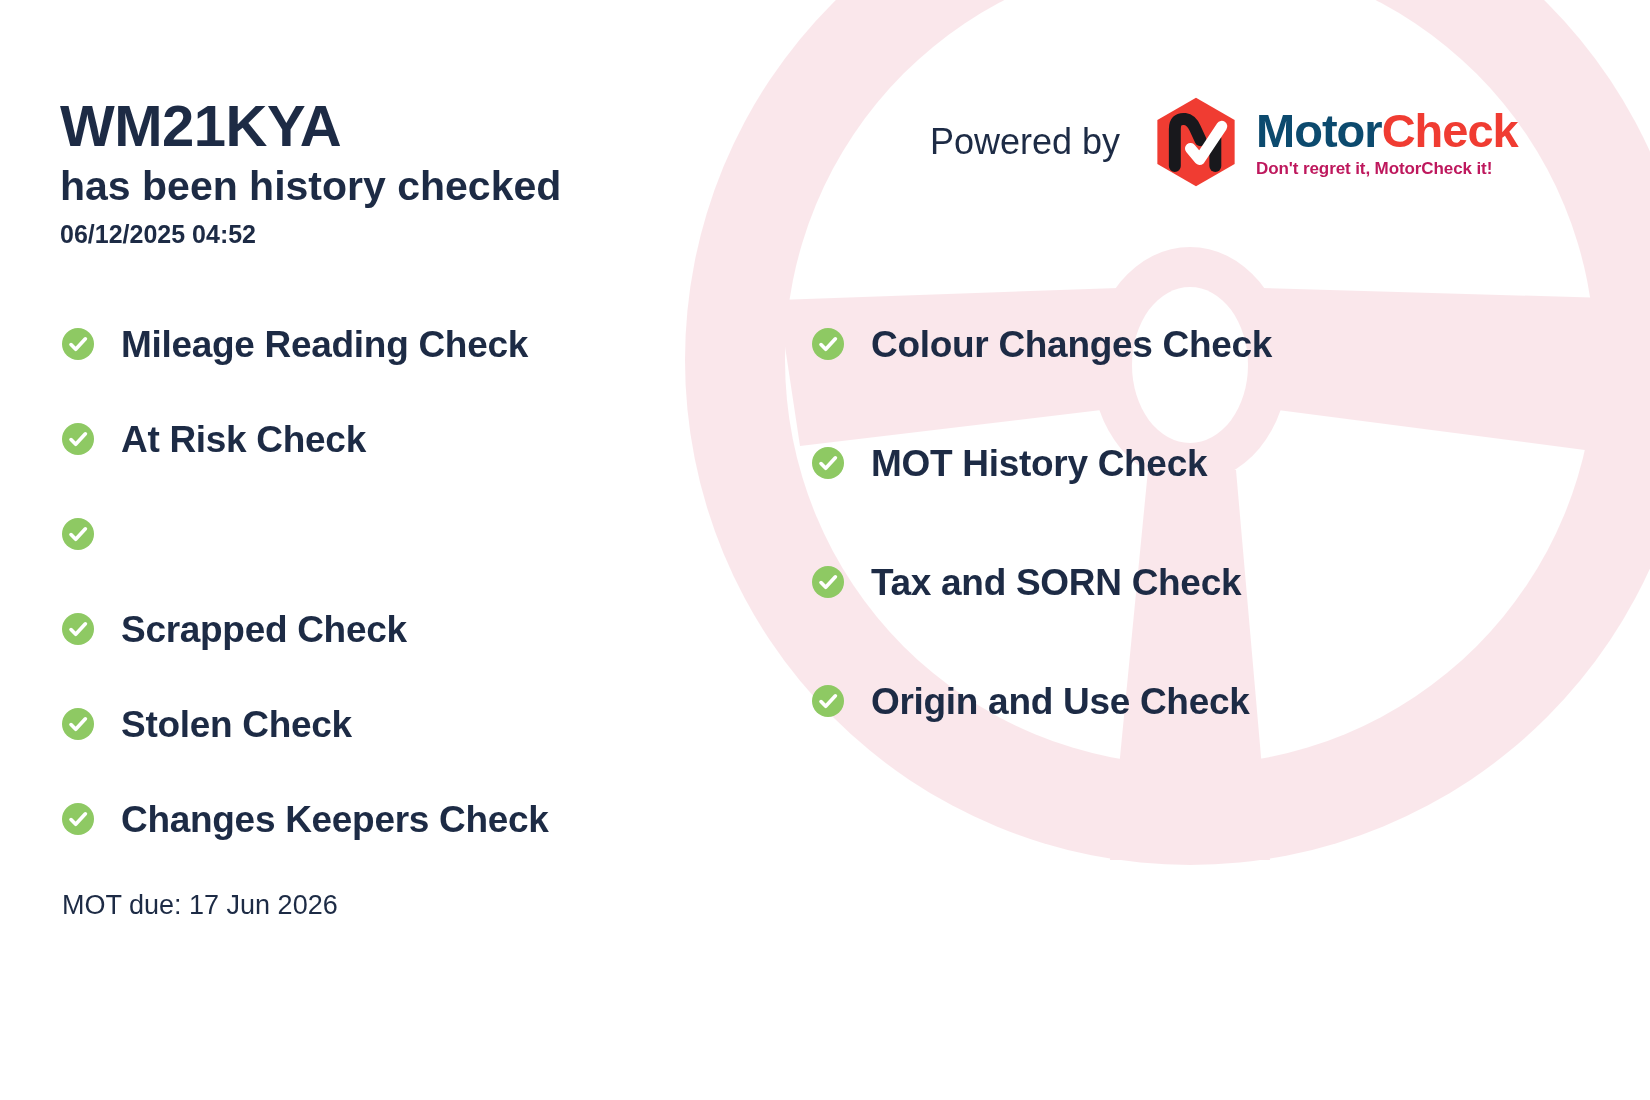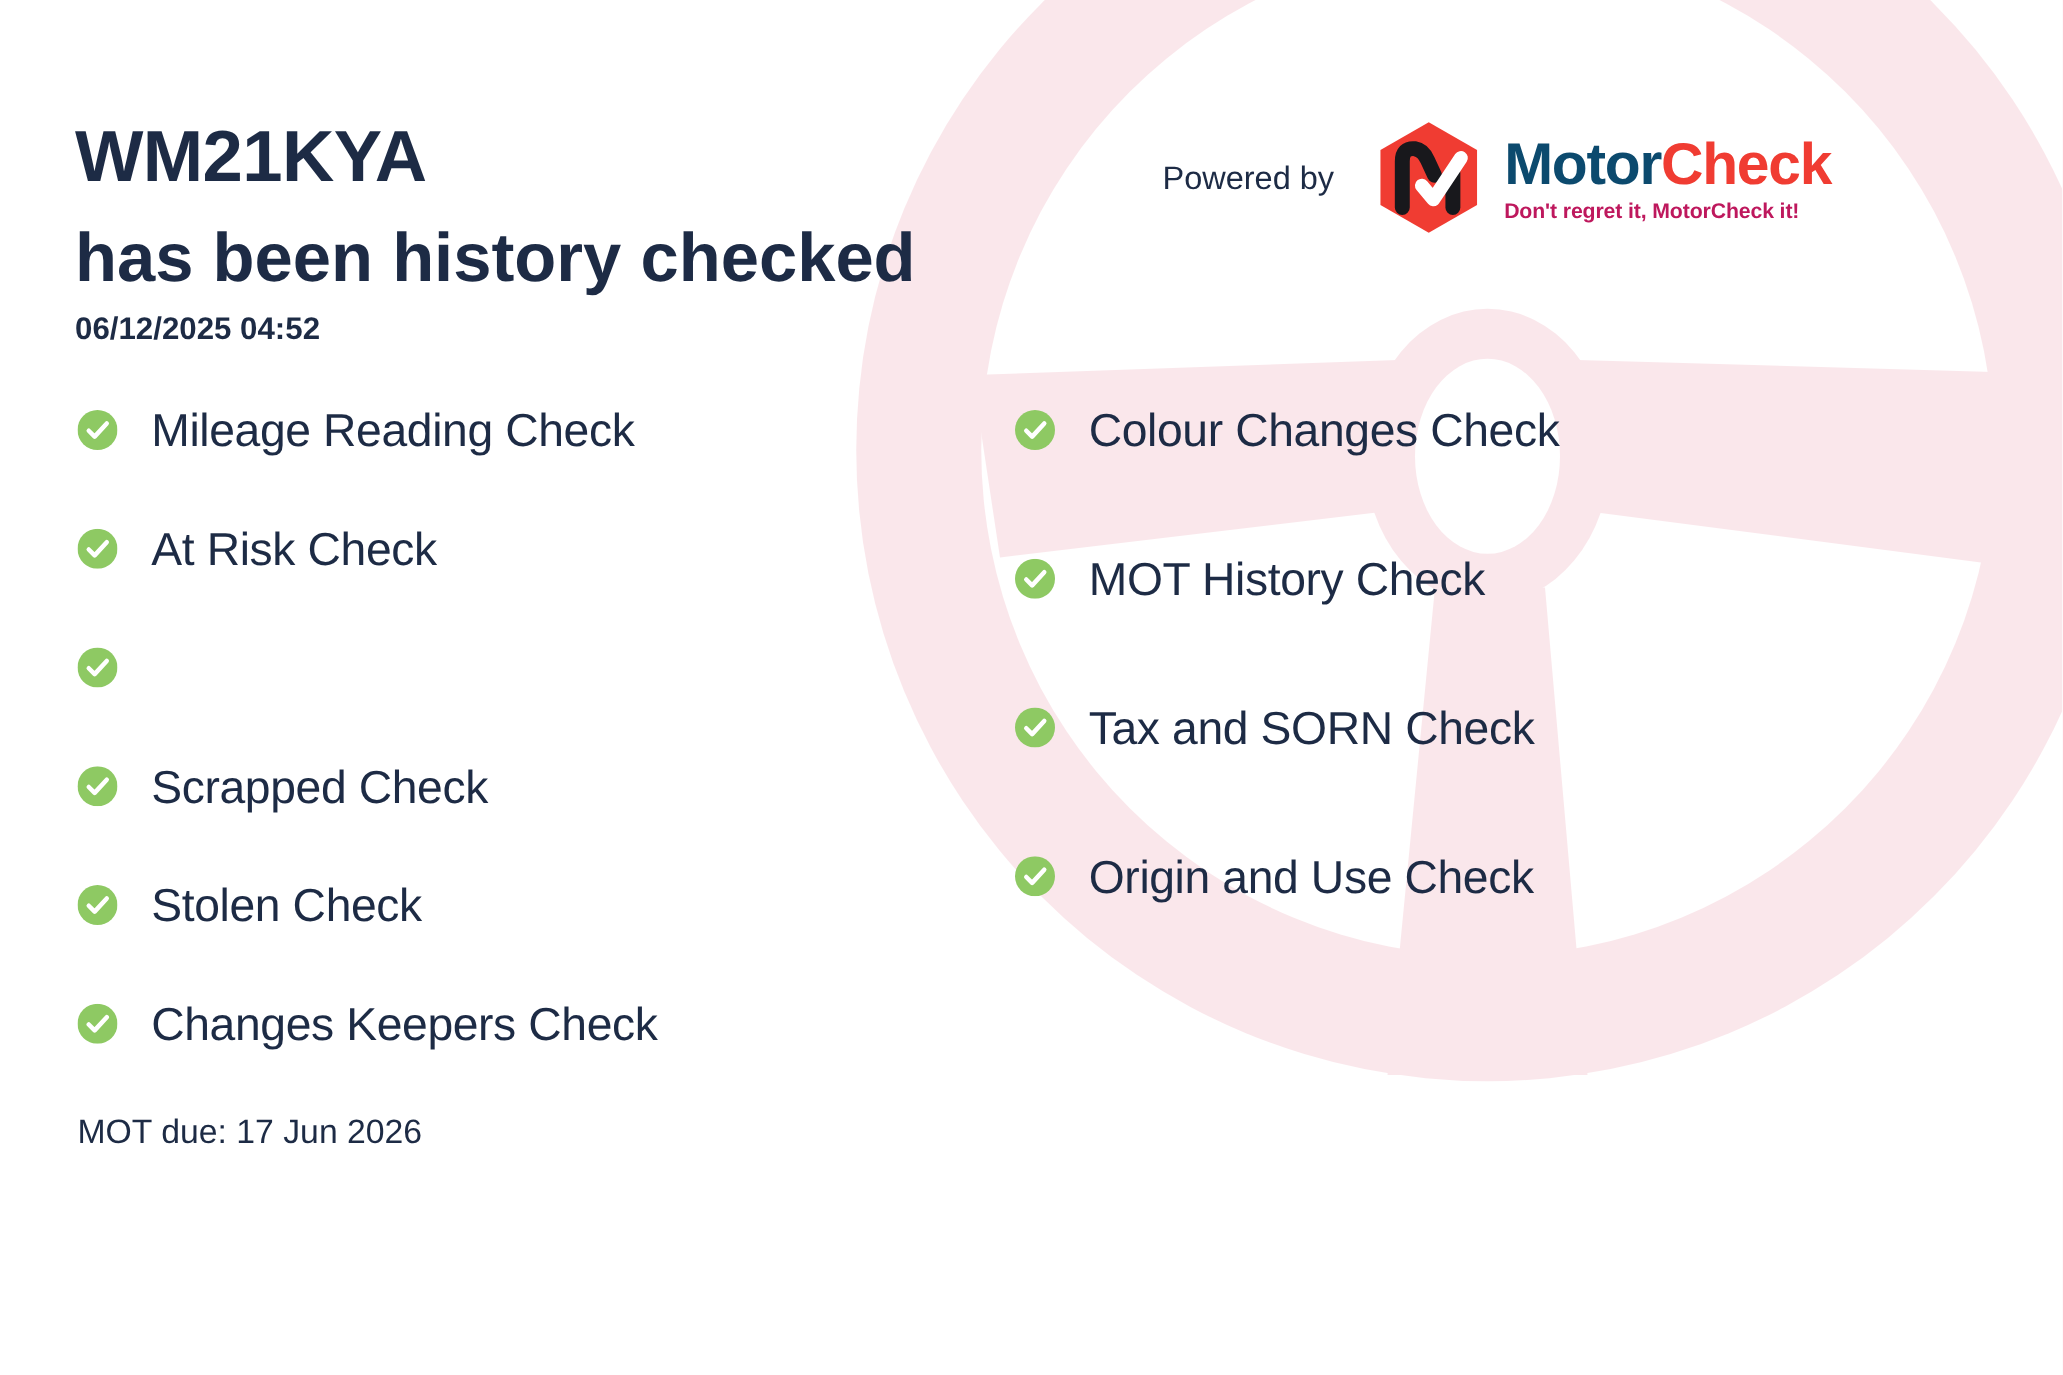--- a/index.html
+++ b/index.html
@@ -44,46 +44,46 @@
   }
   #reg-plate {
     font-size: 58px;
     font-weight: bold;
     color: #1d2b45;
     letter-spacing: -0.5px;
     line-height: 1.05;
     white-space: nowrap;
   }
   #headline {
-    font-size: 55px;
+    font-size: 41px;
     font-weight: bold;
     color: #1d2b45;
     line-height: 1.25;
-    margin-top: 15px;
+    margin-top: 4px;
     white-space: nowrap;
   }
   #timestamp {
     font-size: 25px;
     font-weight: bold;
     color: #1d2b45;
     margin-top: 8px;
     white-space: nowrap;
   }
 
   
   #brand {
     position: absolute;
     left: 930px;
     top: 96px;
     display: flex;
     align-items: center;
     height: 92px;
   }
   #powered-by-label {
-    font-size: 26px;
+    font-size: 36px;
     color: #1d2b45;
     white-space: nowrap;
     margin-right: 30px;
     font-weight: normal;
   }
   #logo-mark {
     width: 92px;
     height: 92px;
     flex: 0 0 auto;
     margin-right: 14px;
@@ -128,21 +128,21 @@
     margin-bottom: 43px;
   }
   .check-badge {
     width: 32px;
     height: 32px;
     flex: 0 0 auto;
     margin-right: 27px;
   }
   .check-label {
     font-size: 37px;
-    font-weight: normal;
+    font-weight: bold;
     color: #1d2b45;
     line-height: 1;
     white-space: nowrap;
     letter-spacing: -0.3px;
   }
 
   
   #mot-due {
     position: absolute;
     left: 62px;

